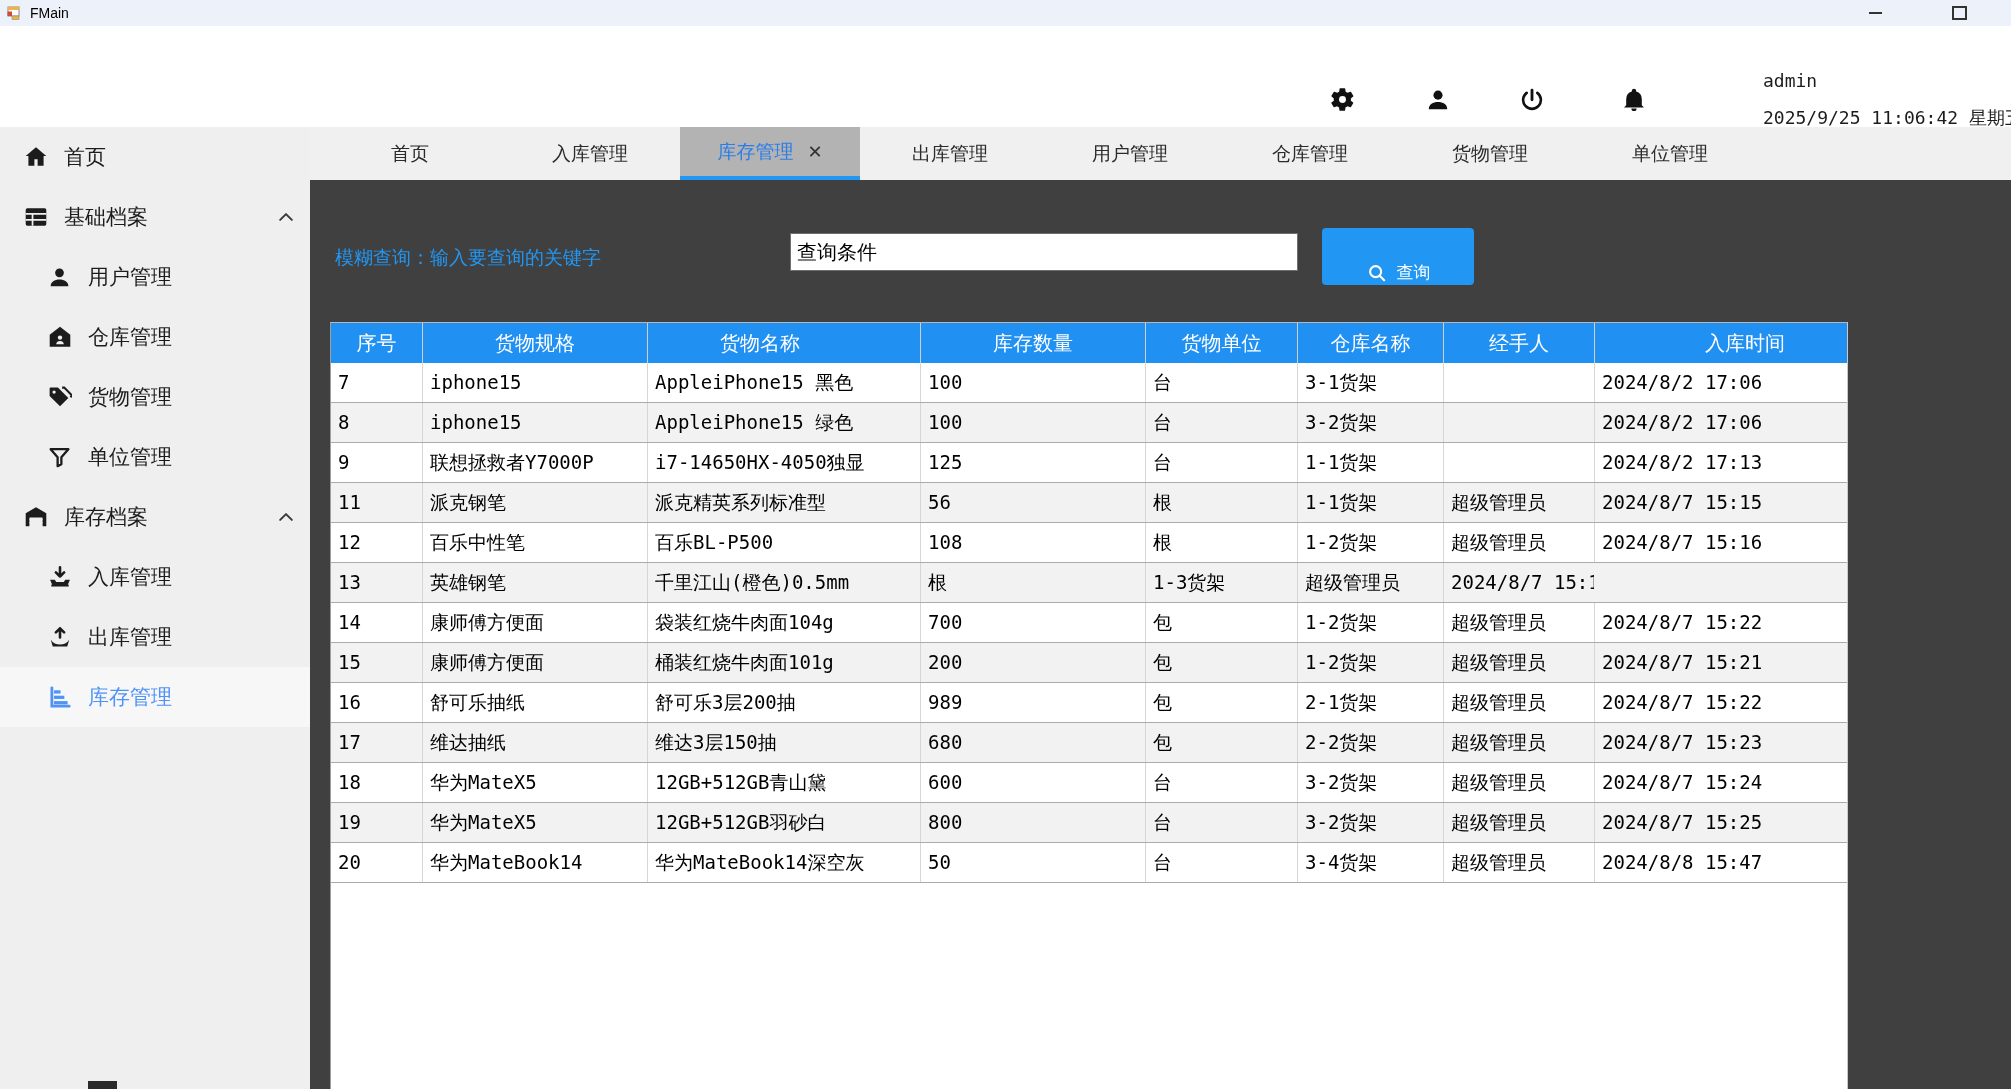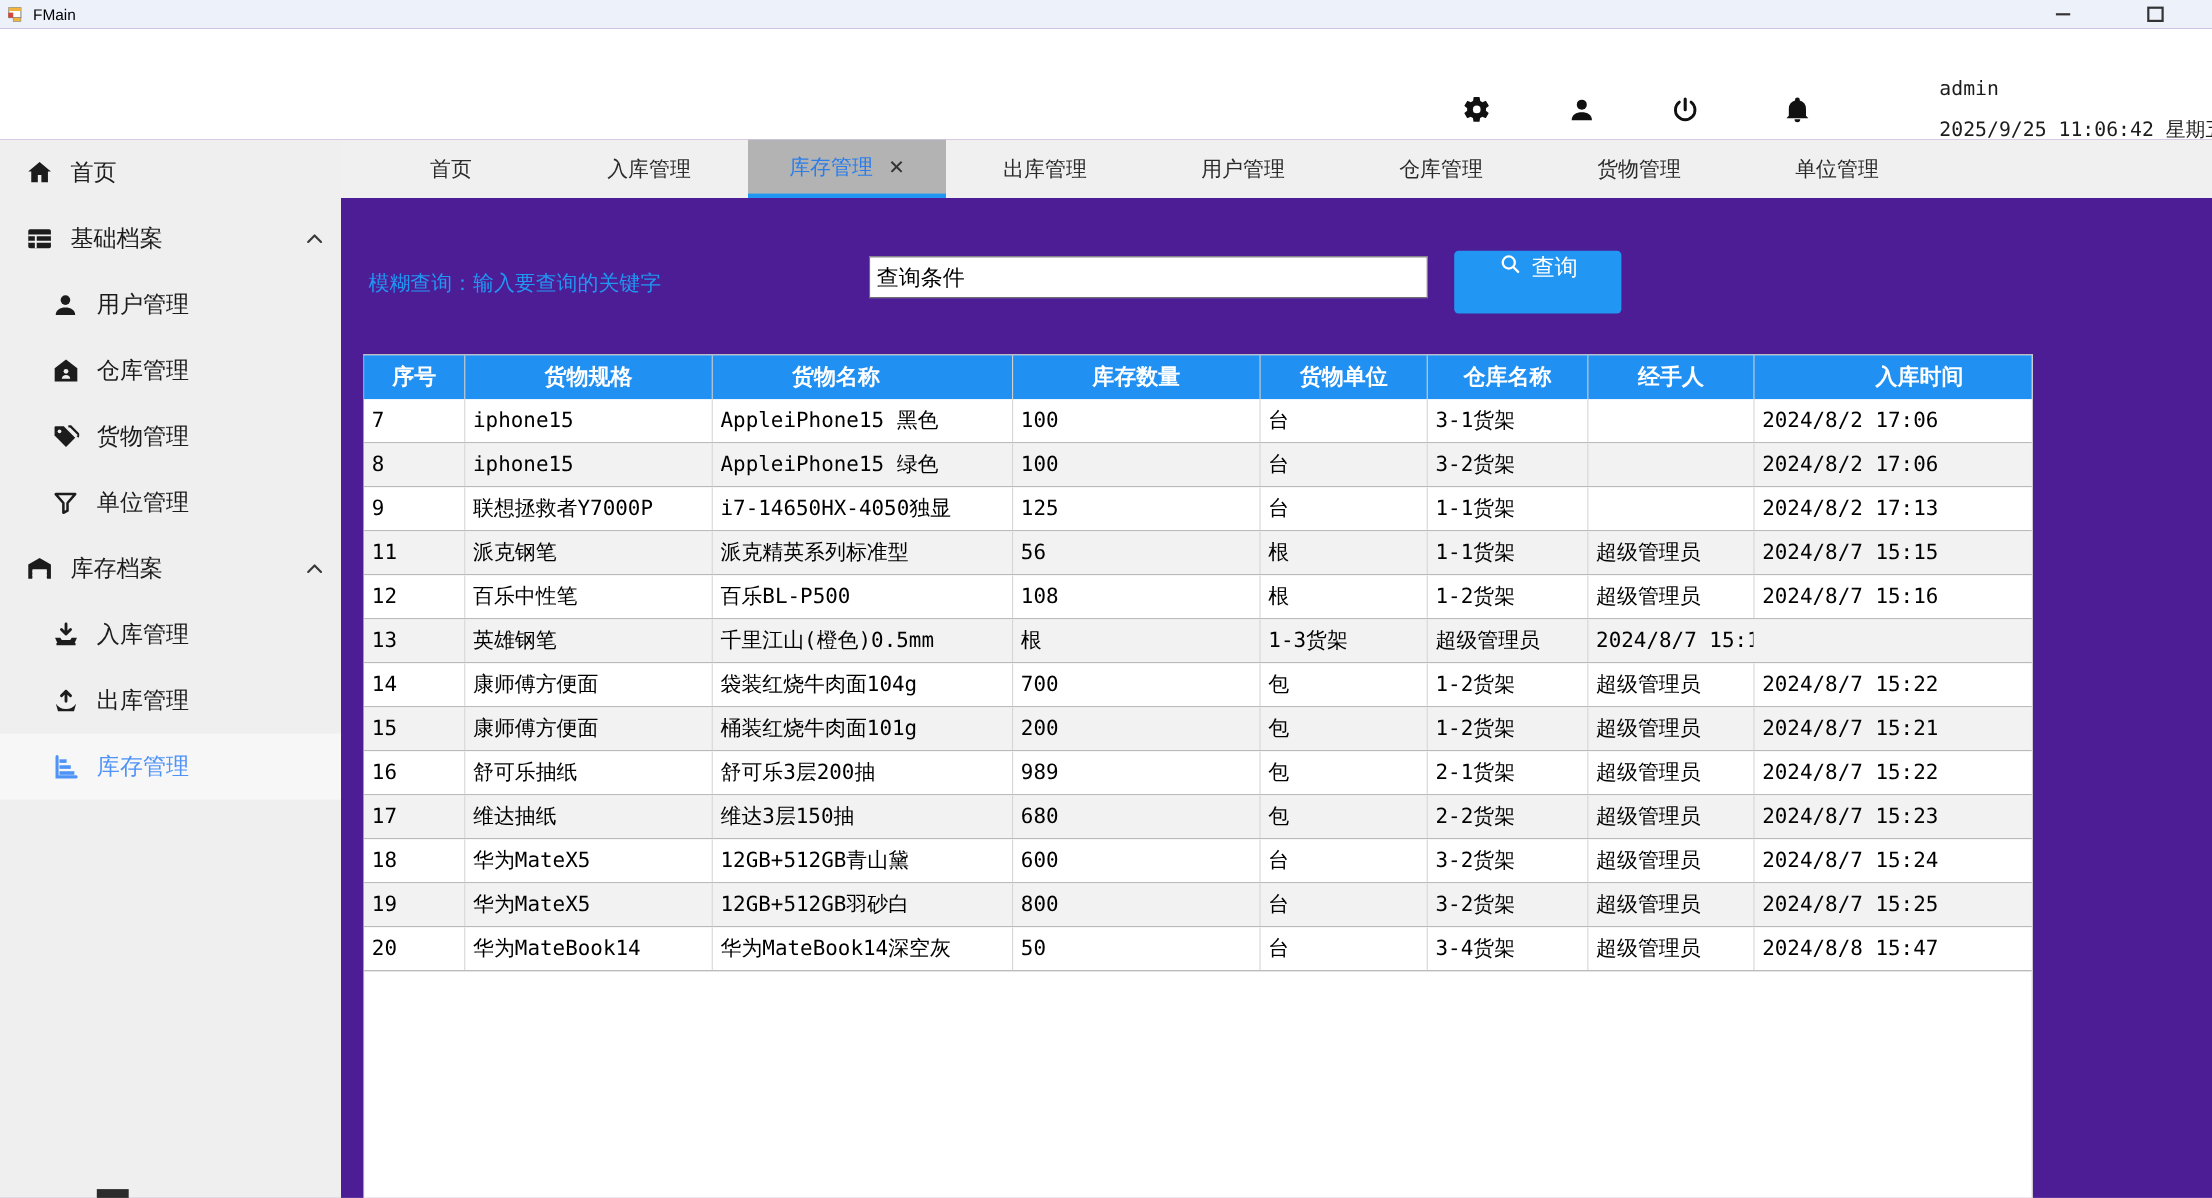--- a/index.html
+++ b/index.html
@@ -1,16 +1,16 @@
 <!DOCTYPE html>
 <html><head>
 <meta charset="utf-8">
 <style>
   html,body{margin:0;padding:0;}
-  #app{position:relative;width:2011px;height:1089px;overflow:hidden;background:#4c1d95;
+  #app{position:relative;width:2011px;height:1089px;overflow:hidden;background:#404040;
        font-family:"Liberation Sans","DejaVu Sans",sans-serif;color:#1c1c1c;}
 
   
   .titlebar{position:absolute;left:0;top:0;width:100%;height:26px;background:#edf1f9;
             display:flex;align-items:center;}
   .titlebar .appicon{margin-left:7px;display:inline-flex;}
   .titlebar .title{margin-left:7px;font-size:14px;color:#000;}
   .winbtn{position:absolute;top:0;height:26px;width:46px;display:flex;align-items:center;justify-content:center;}
   .win-min{left:1852px;}
   .win-max{left:1936px;}
@@ -47,27 +47,27 @@
        font-size:19px;color:#2b2b2b;box-sizing:border-box;cursor:pointer;flex:none;}
   .tab.active{background:#b3b3b3;color:#2b7de9;border-bottom:4px solid #2196f3;}
   .tab-close{margin-left:14px;color:#333;font-size:18px;line-height:1;cursor:pointer;}
 
   
   .search-label{position:absolute;left:335px;top:245px;font-size:19px;color:#2196f3;white-space:nowrap;}
   .search-input{position:absolute;left:790px;top:233px;width:508px;height:38px;box-sizing:border-box;
                 border:1px solid #6e6e6e;font-size:20px;padding:4px 6px;background:#fff;
                 font-family:"Liberation Sans","DejaVu Sans",sans-serif;}
   .search-btn{position:absolute;left:1322px;top:228px;width:152px;height:57px;background:#2196f3;border:none;
-              border-radius:4px;color:#fff;font-size:21px;display:flex;align-items:flex-start;justify-content:center;
+              border-radius:4px;color:#fff;font-size:17px;display:flex;align-items:flex-end;justify-content:center;
               gap:9px;cursor:pointer;font-family:"Liberation Sans","DejaVu Sans",sans-serif;}
 
   
   .grid{position:absolute;left:330px;top:322px;width:1518px;height:767px;box-sizing:border-box;
         background:#fff;border-left:1px solid #9f9f9f;border-right:1px solid #c9c9c9;border-top:1px solid #b7b7b7;}
-  .thead{display:flex;height:40px;background:#2090f3;font-weight:bold;}
+  .thead{display:flex;height:40px;background:#2090f3;}
   .hcell{box-sizing:border-box;flex:none;color:#fff;font-size:20px;text-align:center;line-height:40px;
          border-left:1px solid #cfcfcf;white-space:nowrap;overflow:hidden;cursor:pointer;}
   .hcell:first-child{border-left:none;}
   .trow{display:flex;height:39px;border-bottom:1px solid #ababab;background:#fff;}
   .trow:nth-child(even){background:#f2f2f2;}
   .tcell{box-sizing:border-box;flex:none;font-size:19px;line-height:38px;padding-left:7px;color:#000;
          border-left:1px solid #d6d6d6;white-space:nowrap;overflow:hidden;
          font-family:"DejaVu Sans Mono","Liberation Mono",monospace;}
   .tcell:first-child{border-left:none;}
   .hcell:nth-child(1),.tcell:nth-child(1){width:91px;}

